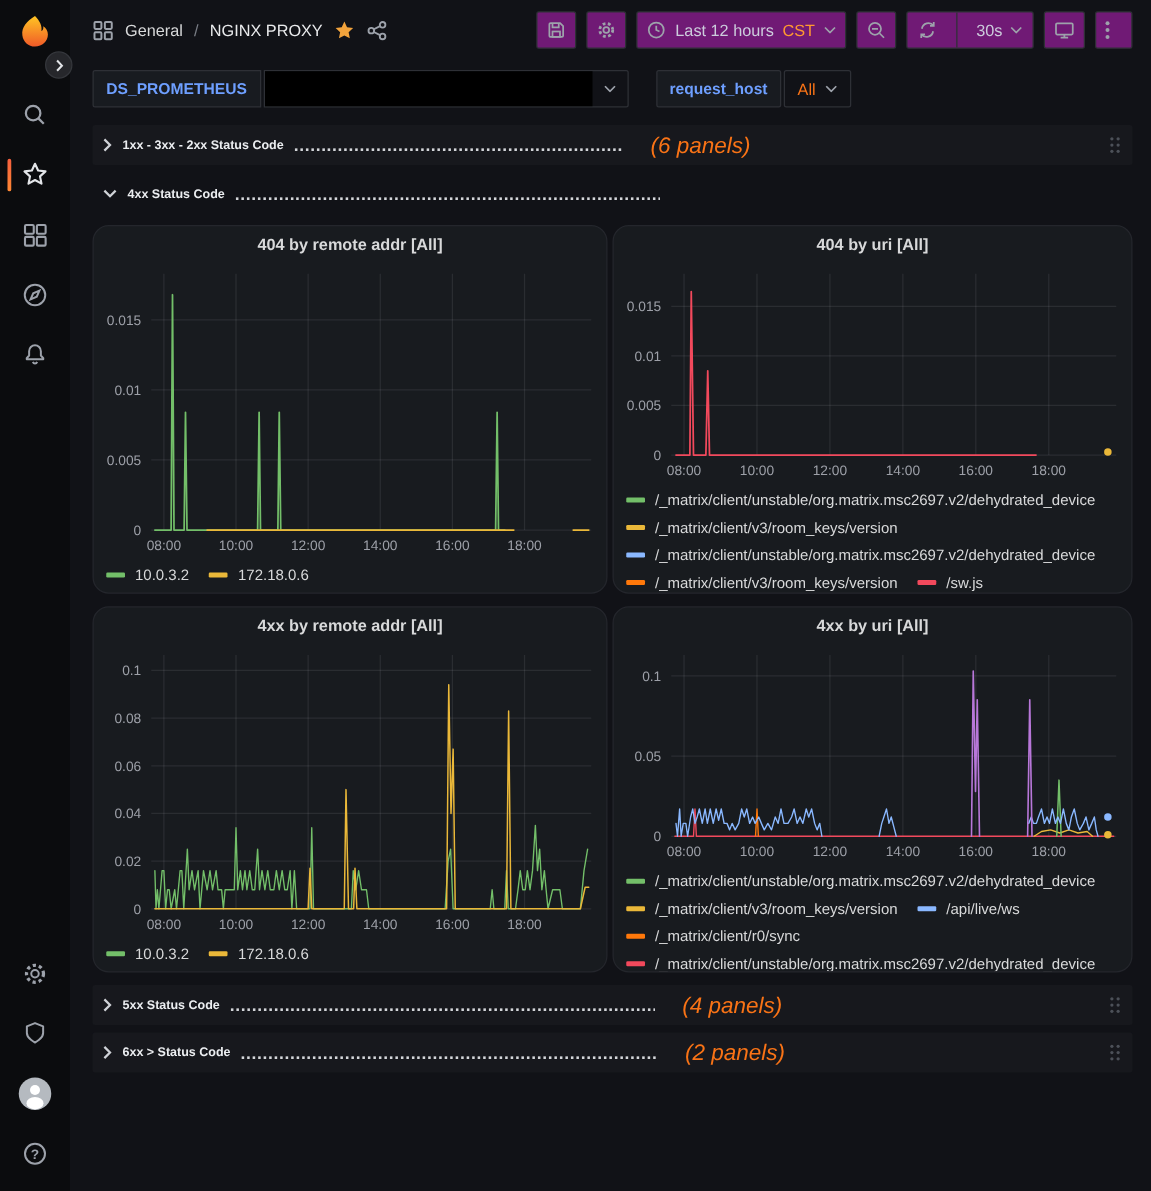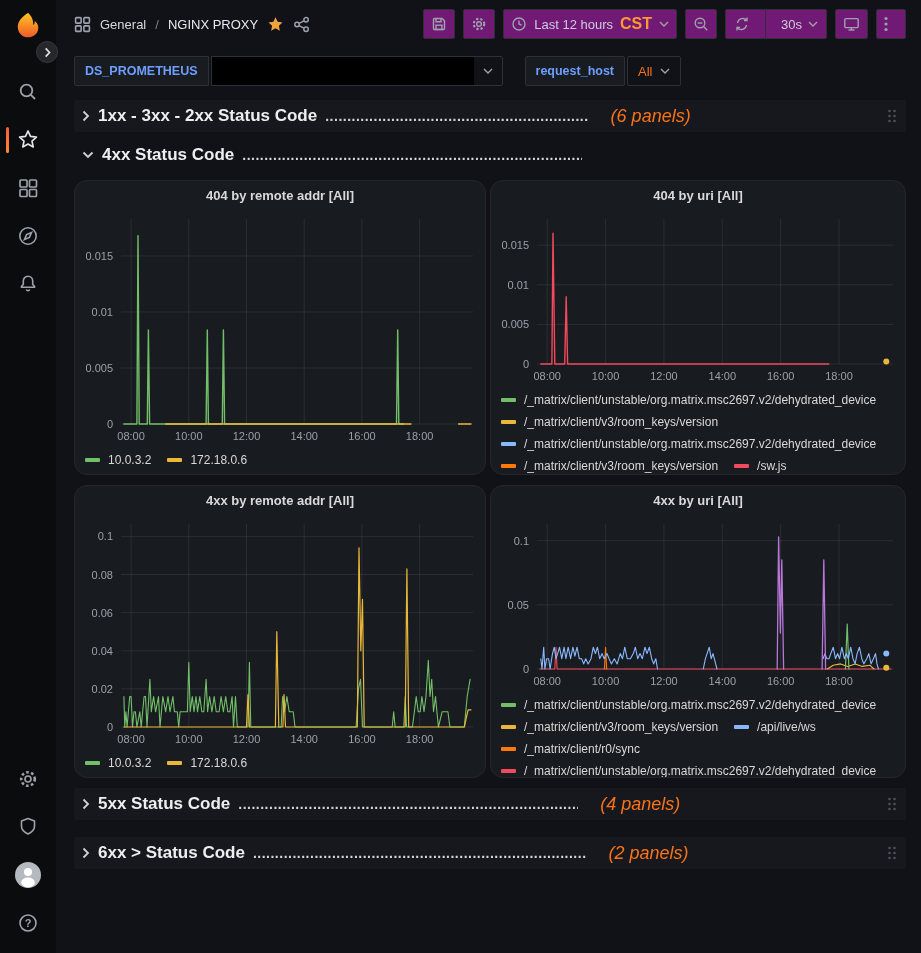--- a/index.html
+++ b/index.html
@@ -46,21 +46,21 @@
   .crumb .slash { color:#7b7f87; }
   .crumb .title { color:#e9eaec; }
   .icon { display:inline-flex; align-items:center; justify-content:center; color:#9da2ab; }
   .toolbar { margin-left:auto; display:flex; align-items:center; gap:8px; }
   .tbtn {
     height:30px; min-width:30px; padding:0 7px; border-radius:2px;
     background:#701a75; border:1px solid #2e3036; color:#ccccdc;
     display:flex; align-items:center; gap:7px; font-size:13px; cursor:pointer;
     font-family:"Liberation Sans", sans-serif;
   }
-  .tbtn .tz { color:#ff9830; font-size:16px; font-weight:700; }
+  .tbtn .tz { color:#ff9830; font-size:13px; font-weight:400; }
   .tbtn-split { padding:0; }
   .tbtn-split .seg { display:flex; align-items:center; gap:6px; padding:0 8px; height:100%; }
   .tbtn-split .divider { width:1px; height:100%; background:#2e3036; }
 
   .submenu { height:46px; flex:none; display:flex; align-items:center; padding:0 15px 0 18px; gap:0; }
   .var-label {
     height:30px; display:flex; align-items:center; padding:0 10px;
     background:#181b20; border:1px solid #2e3036; border-radius:2px 0 0 2px;
     color:#6e9fff; font-weight:700; font-size:12.5px; cursor:pointer;
   }
@@ -76,21 +76,21 @@
     border:1px solid #2e3036; border-radius:2px; margin-left:2px; color:#f97316; cursor:pointer;
   }
 
   
   .dash { flex:1; padding:6px 15px 0 18px; overflow:hidden; }
   .row-strip {
     height:32px; display:flex; align-items:center; gap:8px; padding:0 8px;
     background:#17181d; border-radius:2px; cursor:pointer;
   }
   .row-open { height:30px; display:flex; align-items:center; gap:8px; padding:0 8px; margin-top:8px; cursor:pointer; }
-  .row-title { color:#eceef1; font-weight:700; font-size:17px; white-space:nowrap; }
+  .row-title { color:#eceef1; font-weight:700; font-size:10px; white-space:nowrap; }
   .row-dots { color:#d4d6da; font-weight:700; font-size:14px; letter-spacing:0.5px; overflow:hidden; white-space:nowrap; max-width:340px; }
   .row-count { color:#f97316; font-style:italic; font-size:18px; margin-left:14px; white-space:nowrap; }
   .row-drag { margin-left:auto; color:#4c5058; display:flex; }
   .chev { color:#cfd2d7; display:inline-flex; }
 
   .panel-grid {
     margin-top:10px; display:grid; grid-template-columns:412px 416px;
     grid-template-rows:295px 293px; column-gap:4px; row-gap:10px;
   }
   .panel {
@@ -614,21 +614,21 @@
               <circle cx="3.5" cy="3" r="1.3"></circle>
               <circle cx="8.5" cy="3" r="1.3"></circle>
               <circle cx="3.5" cy="8" r="1.3"></circle>
               <circle cx="8.5" cy="8" r="1.3"></circle>
               <circle cx="3.5" cy="13" r="1.3"></circle>
               <circle cx="8.5" cy="13" r="1.3"></circle>
             </svg>
         </span>
       </div>
 
-      <div class="row-strip" style="margin-top:17px">
+      <div class="row-strip" style="margin-top:6px">
         <span class="chev">
           <svg width="8" height="12" viewBox="0 0 8 12">
               <polyline points="1.5,1.5 6,6 1.5,10.5" fill="none" stroke="currentColor" stroke-width="1.8"></polyline>
             </svg>
         </span>
         <span class="row-title">6xx &gt; Status Code</span>
         <span class="row-dots">............................................................................</span>
         <span class="row-count">(2 panels)</span>
         <span class="row-drag">
           <svg width="12" height="16" viewBox="0 0 12 16" fill="currentColor">

